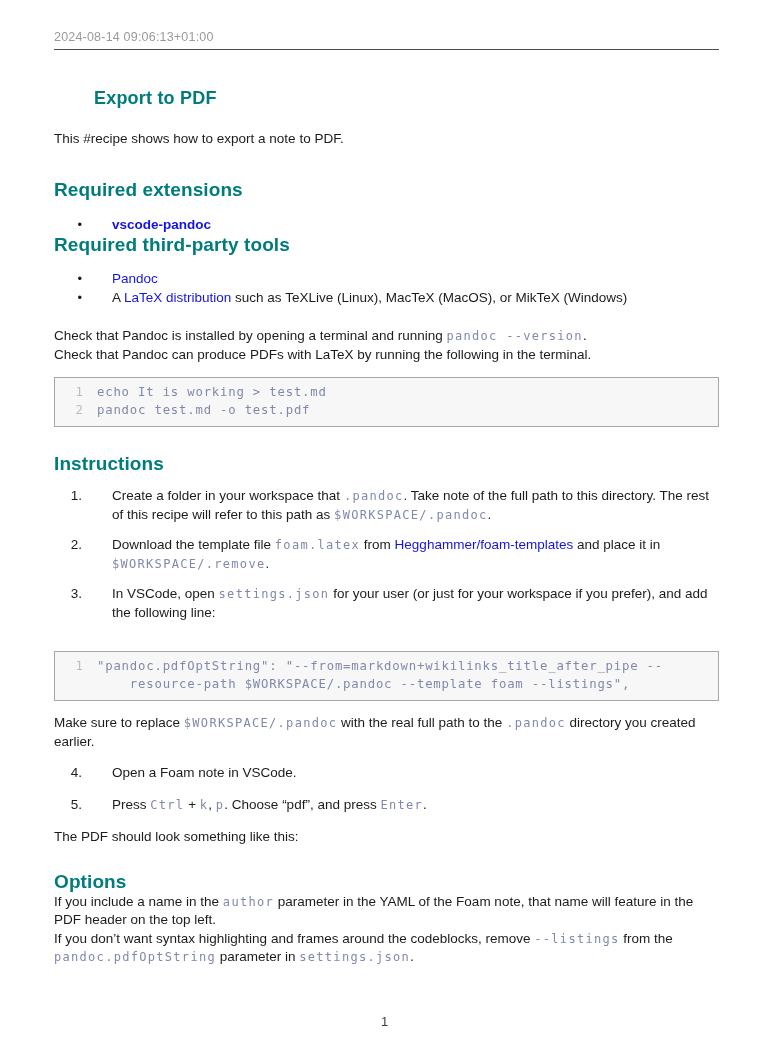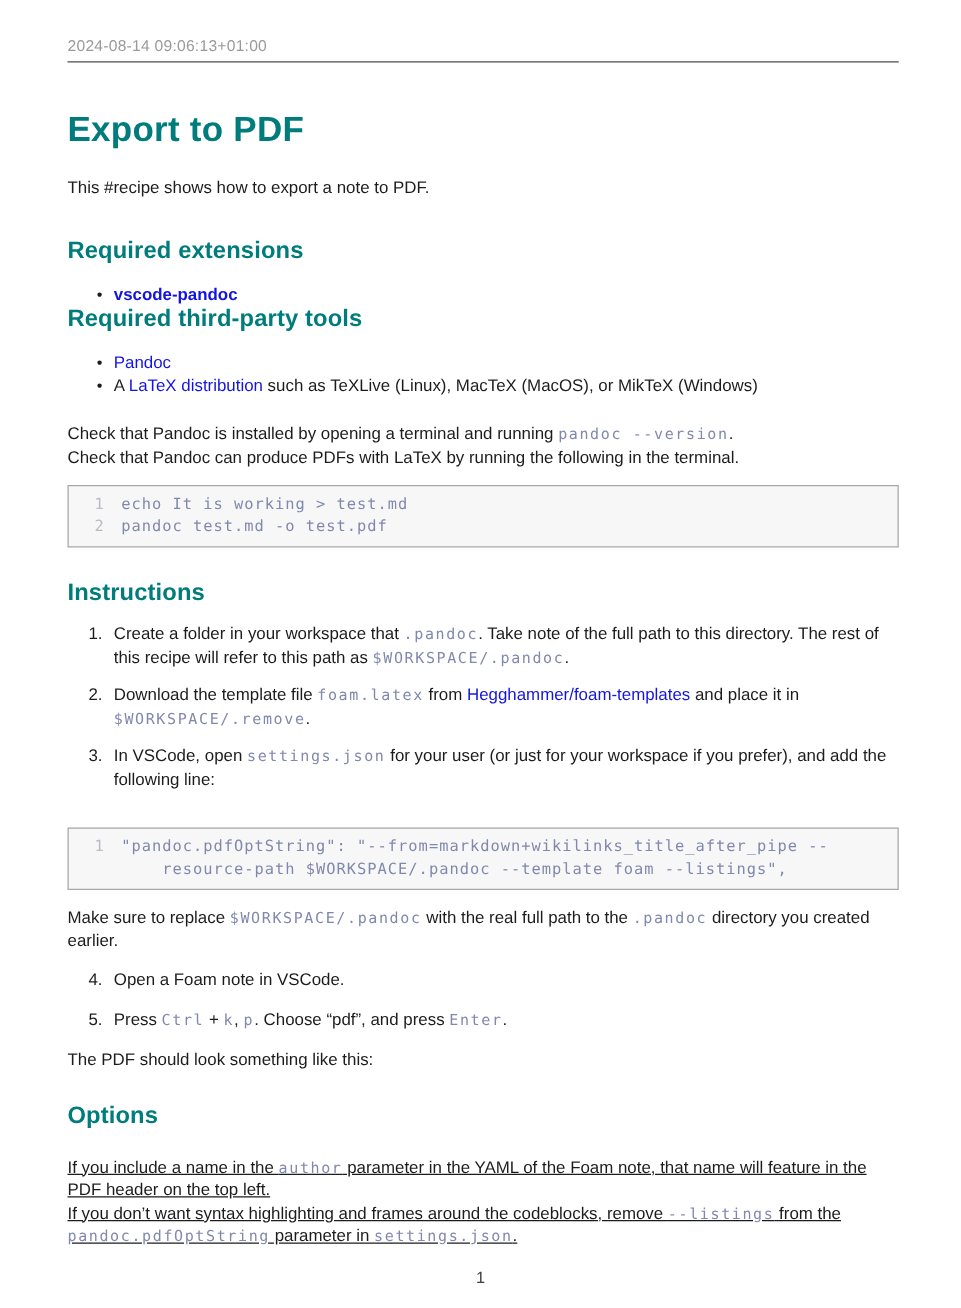--- a/index.html
+++ b/index.html
@@ -8,42 +8,42 @@
   }
   html,body{margin:0;padding:0;}
   body{
     width:769px;height:1046px;background:#ffffff;overflow:hidden;position:relative;
     font-family:"Liberation Sans","DejaVu Sans",sans-serif;
     font-size:13.5px;color:var(--text);box-sizing:border-box;
     padding:0 50px 0 54px;
   }
   .header{padding-top:29px;padding-bottom:5px;border-bottom:1px solid var(--rule);text-align:left;}
   .header .date{font-size:12.5px;color:var(--date);letter-spacing:0.2px;}
-  .doc-title{margin-top:38px;font-size:28px;font-weight:700;color:var(--heading);letter-spacing:0.2px;}
+  .doc-title{margin-top:38px;font-size:18px;font-weight:700;color:var(--heading);letter-spacing:0.2px;margin-left:40px;}
   .h2{font-size:19px;font-weight:700;color:var(--heading);letter-spacing:0.1px;}
   .para{line-height:18.5px;}
   .para-line{line-height:18.5px;}
   .intro{margin-top:21px;}
   .h2-req-ext{margin-top:30px;}
   .list-ext{margin-top:15px;}
   .h2-req-tools{}
   .list-tools{margin-top:14px;}
   .check-para{margin-top:20px;}
   .cb1{margin-top:13px;}
   .h2-instructions{margin-top:26px;}
   .ol-1 .li{margin-top:12px;}
   .ol-1{margin-top:4px;}
   .cb2{margin-top:29px;}
   .make-sure{margin-top:13px;}
   .ol-2 .li{margin-top:13px;}
   .ol-2{margin-top:2px;}
   .pdf-look{margin-top:14px;}
   .h2-options{margin-top:24px;}
-  .options-para{margin-top:21px;text-decoration:underline;}
-  .li{display:flex;line-height:18.5px;}
+  .options-para{}
+  .li{display:flex;line-height:18.5px;gap:21px;}
   .li-marker{width:37px;flex-shrink:0;text-align:right;padding-right:9px;box-sizing:border-box;}
   .li-marker.bullet::before{content:"•";font-size:13px;}
   .li-body{flex:1;}
   .codeblock{
     border:1px solid var(--cb-border);background:var(--cb-bg);
     padding:6px 10px 7px;line-height:17.5px;
     font-family:"DejaVu Sans Mono","Liberation Mono",monospace;font-size:12.3px;
   }
   .codeline{display:flex;}
   .lineno{width:18px;flex-shrink:0;text-align:right;color:var(--lineno);margin-right:14px;}

